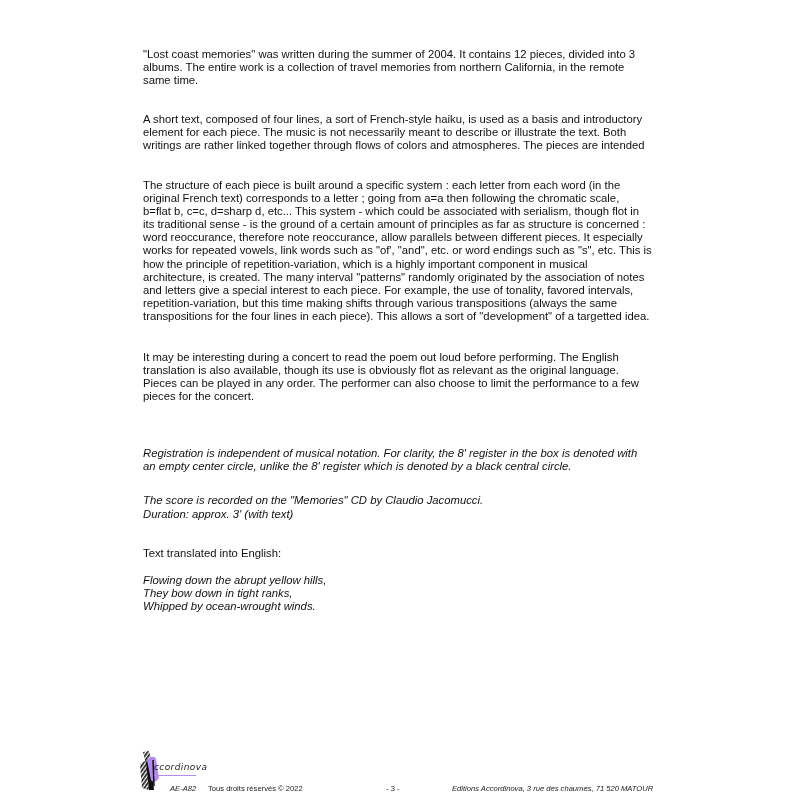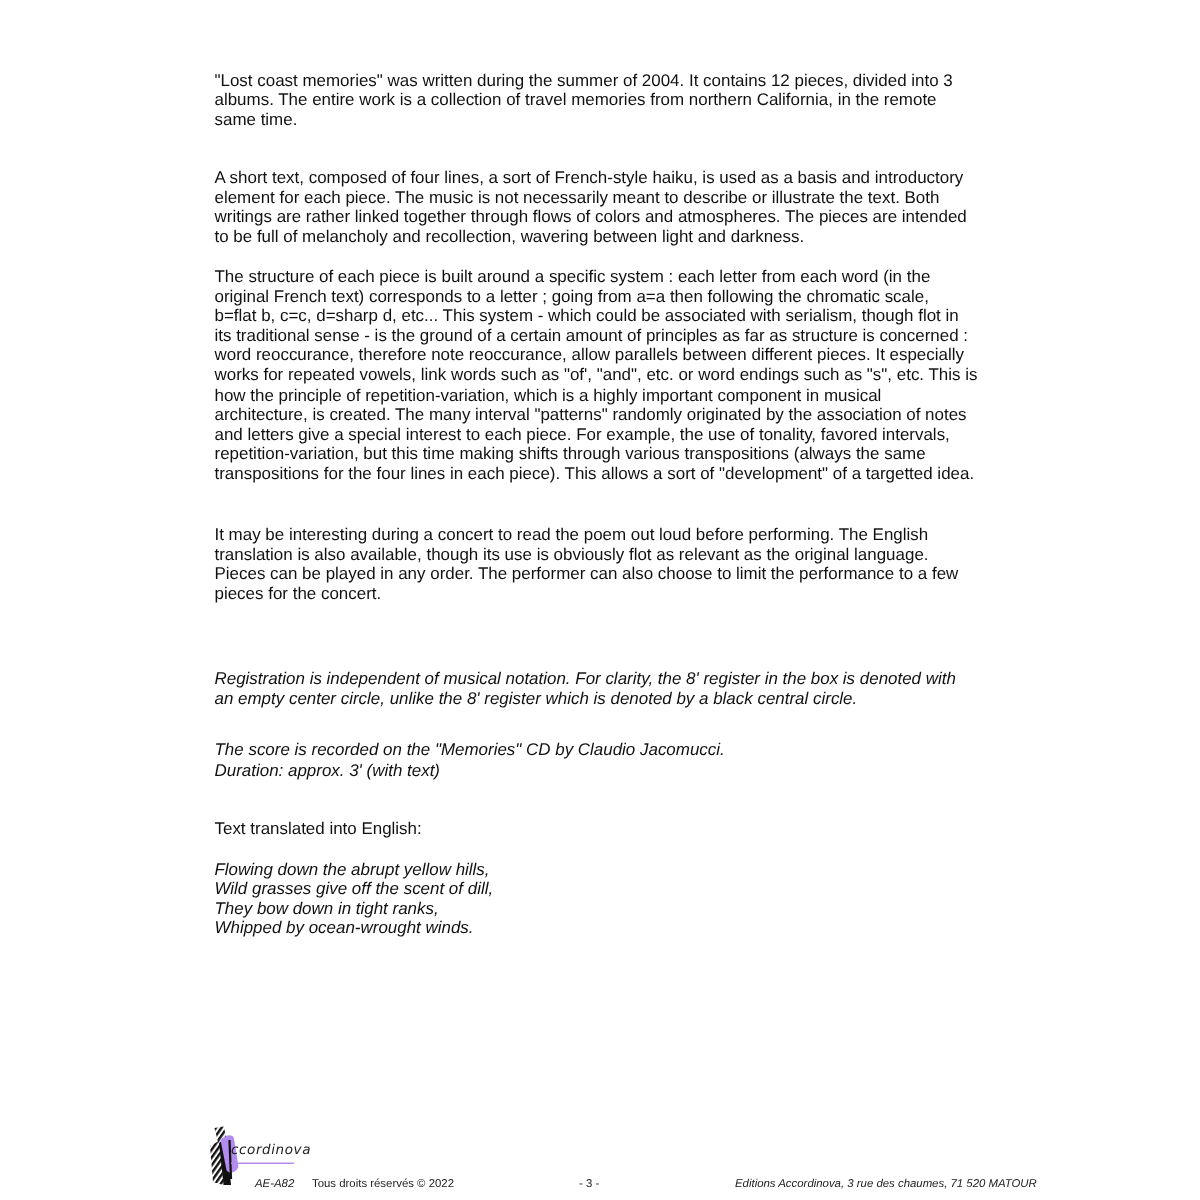--- a/index.html
+++ b/index.html
@@ -21,38 +21,37 @@
 
   .footer { position: absolute; top: 0; left: 0; width: 800px; height: 800px; pointer-events: none; }
   .logo { position: absolute; left: 137px; top: 750px; width: 100px; height: 42px; }
   .logo-text { position: absolute; left: 154px; top: 762px; font-family: "DejaVu Sans", sans-serif;
                font-style: italic; font-size: 9px; color: #222; letter-spacing: 0.4px; }
   .logo-underline { position: absolute; left: 154px; top: 775px; width: 42px; height: 1px; background: #b48cf0; }
   .foot-text { position: absolute; top: 784px; font-size: 7.6px; color: #222; white-space: nowrap; }
   #foot-code { left: 170px; font-style: italic; }
   #foot-rights { left: 208px; }
   #foot-page { left: 386px; }
-  #foot-publisher { left: 452px; font-style: italic; margin-left: 38px; }
+  #foot-publisher { left: 452px; font-style: italic; }
 </style>
 </head>
 <body>
 
 <div class="page">
 
   <div class="block" id="p1">
     <span class="line">"Lost coast memories" was written during the summer of 2004. It contains 12 pieces, divided into 3</span>
     <span class="line">albums. The entire work is a collection of travel memories from northern California, in the remote</span>
     <span class="line">same time.</span>
   </div>
 
   <div class="block" id="p2">
     <span class="line">A short text, composed of four lines, a sort of French-style haiku, is used as a basis and introductory</span>
     <span class="line">element for each piece. The music is not necessarily meant to describe or illustrate the text. Both</span>
     <span class="line">writings are rather linked together through flows of colors and atmospheres. The pieces are intended</span>
-    <span class="line">to be full of melancholy and recollection, wavering between light and darkness.</span>
   </div>
 
   <div class="block" id="p3">
     <span class="line">The structure of each piece is built around a specific system : each letter from each word (in the</span>
     <span class="line">original French text) corresponds to a letter ; going from a=a then following the chromatic scale,</span>
     <span class="line">b=flat b, c=c, d=sharp d, etc... This system - which could be associated with serialism, though flot in</span>
     <span class="line">its traditional sense - is the ground of a certain amount of principles as far as structure is concerned :</span>
     <span class="line">word reoccurance, therefore note reoccurance, allow parallels between different pieces. It especially</span>
     <span class="line">works for repeated vowels, link words such as "of', "and", etc. or word endings such as "s", etc. This is</span>
     <span class="line">how the principle of repetition-variation, which is a highly important component in musical</span>
@@ -81,21 +80,20 @@
   <div class="block italic" id="note3">
     <span class="line">Duration: approx. 3' (with text)</span>
   </div>
 
   <div class="block" id="trans-label">
     <span class="line">Text translated into English:</span>
   </div>
 
   <div class="block italic" id="poem">
     <span class="line">Flowing down the abrupt yellow hills,</span>
-    <span class="line">Wild grasses give off the scent of dill,</span>
     <span class="line">They bow down in tight ranks,</span>
     <span class="line">Whipped by ocean-wrought winds.</span>
   </div>
 </div>
 
 <div class="footer">
   <svg class="logo" viewBox="0 0 100 42" width="100" height="42">
     <defs>
       <pattern id="stripes" width="3" height="3" patternUnits="userSpaceOnUse" patternTransform="rotate(35)">
         <rect width="1.6" height="3" fill="#111"></rect>

